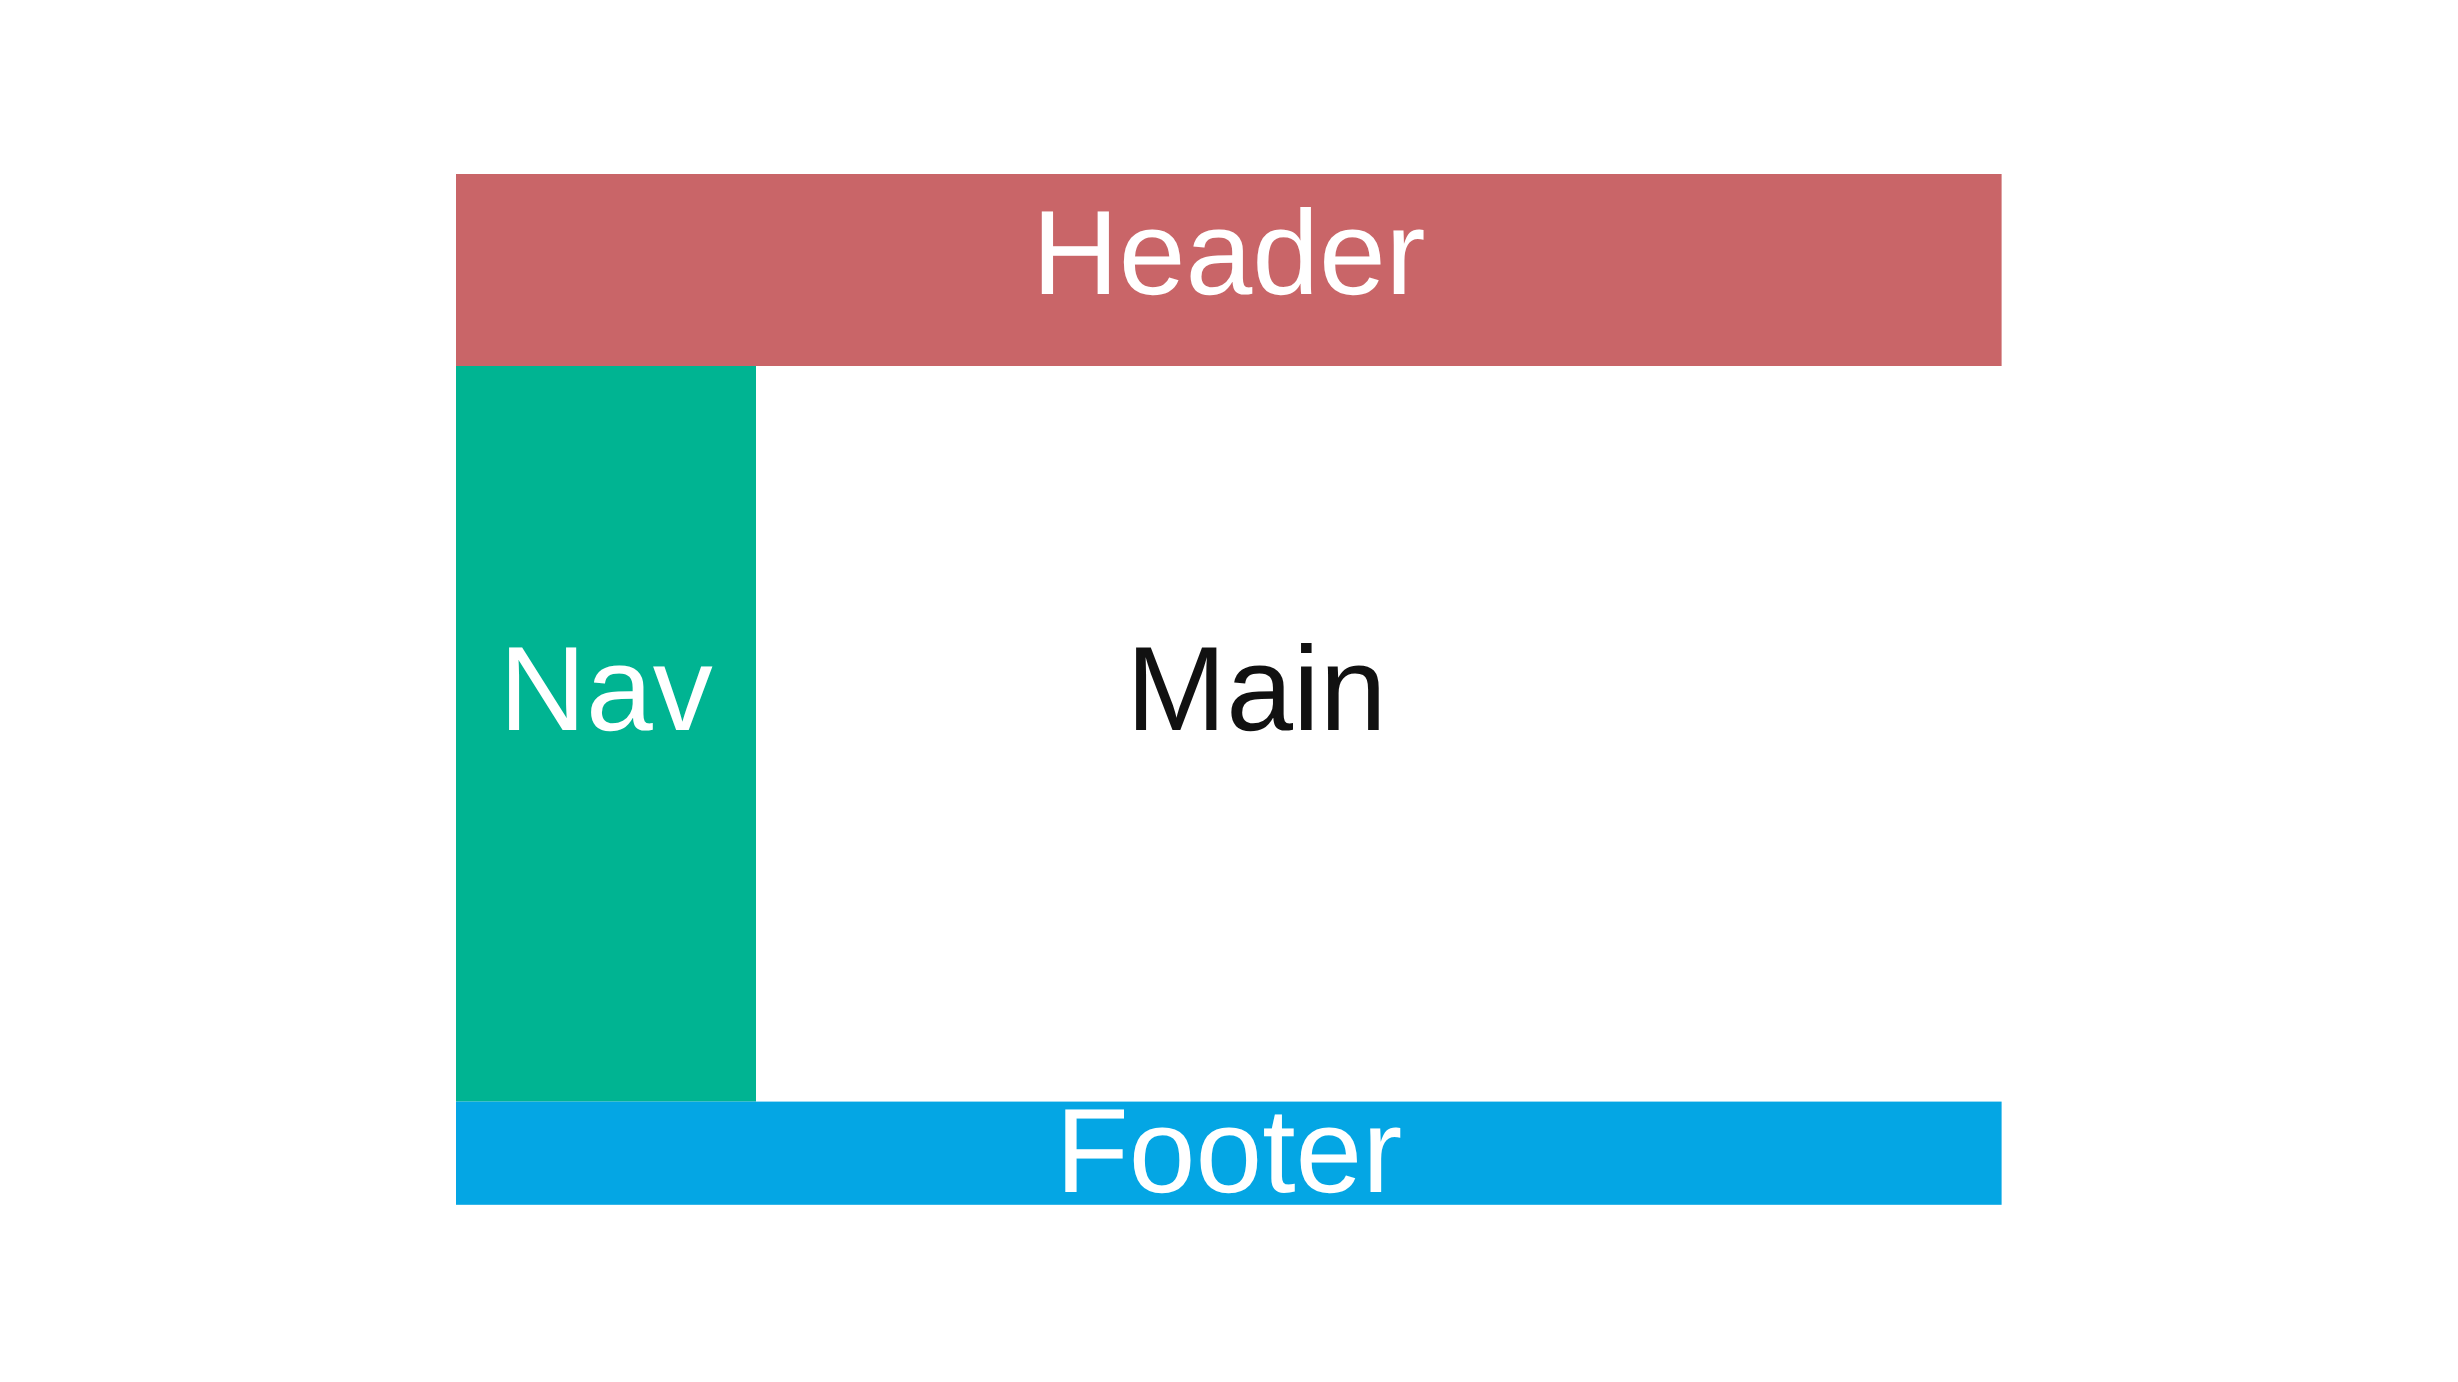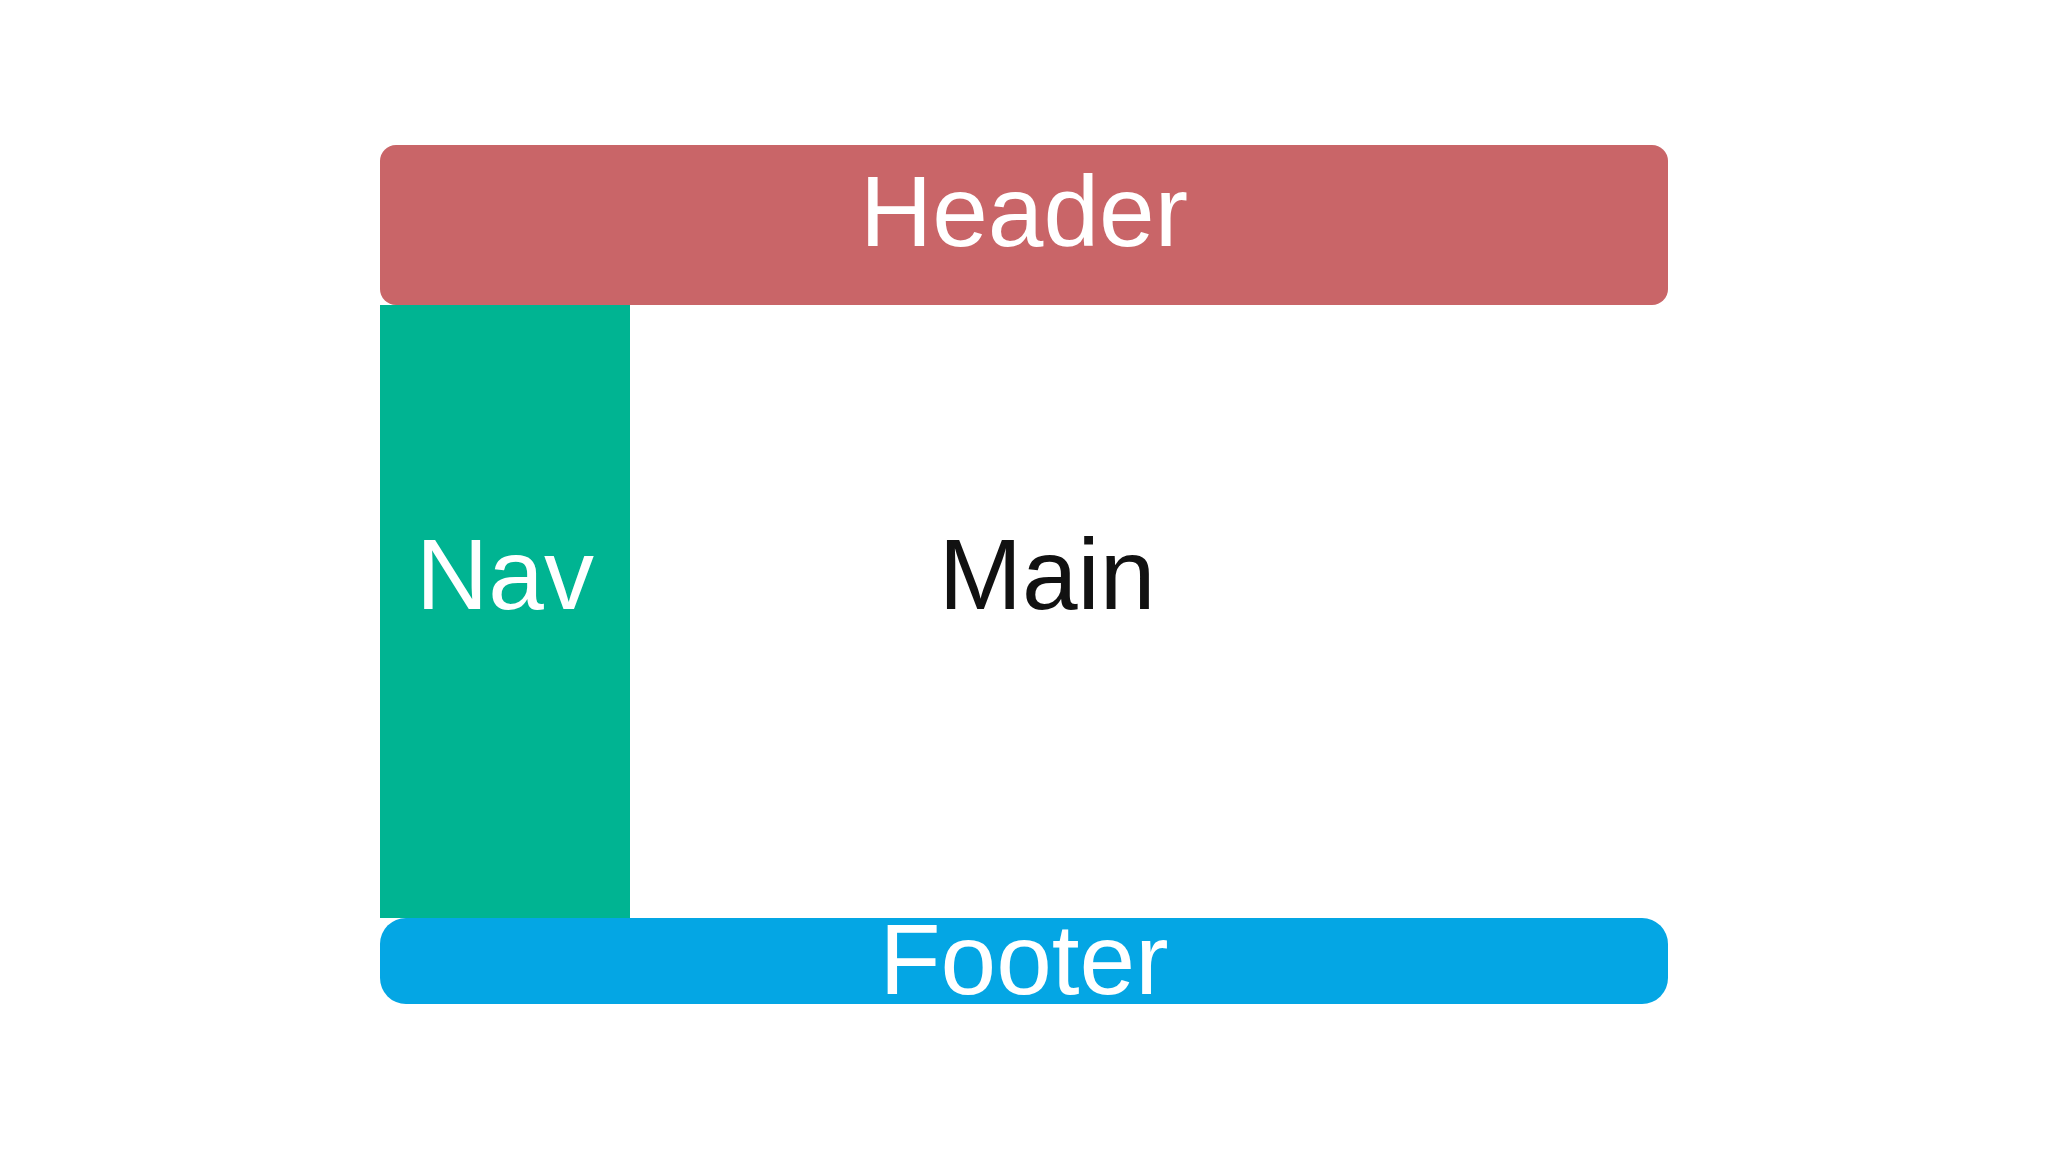--- a/index.html
+++ b/index.html
@@ -57,31 +57,31 @@
   .header-region .label { transform: translateY(-14px); }
   .nav-region .label    { transform: translateY(-37px); }
   .main-region .label   { transform: translate(-102px, -37px); }
   .footer-region .label { transform: translateY(-2px); }
 </style>
 </head>
 <body style="background-color: rgb(255, 255, 255);">
 
 <div class="layout">
 
-  <div class="region header-region" style="background-color: rgb(201, 101, 104); border-radius: 16px;">
+  <div class="region header-region" style="background-color: rgb(201, 101, 104);">
     <span class="label" style="color: rgb(255, 255, 255);">Header</span>
   </div>
 
   <div class="middle-row">
     <div class="region nav-region" style="background-color: rgb(0, 180, 146);">
       <span class="label" style="color: rgb(255, 255, 255);">Nav</span>
     </div>
 
     <div class="region main-region" style="background-color: rgb(255, 255, 255);">
       <span class="label" style="color: rgb(17, 17, 17);">Main</span>
     </div>
   </div>
 
-  <div class="region footer-region" style="background-color: rgb(4, 166, 228); border-radius: 26px;">
+  <div class="region footer-region" style="background-color: rgb(4, 166, 228);">
     <span class="label" style="color: rgb(255, 255, 255);">Footer</span>
   </div>
 
 </div>
 
 </body></html>

